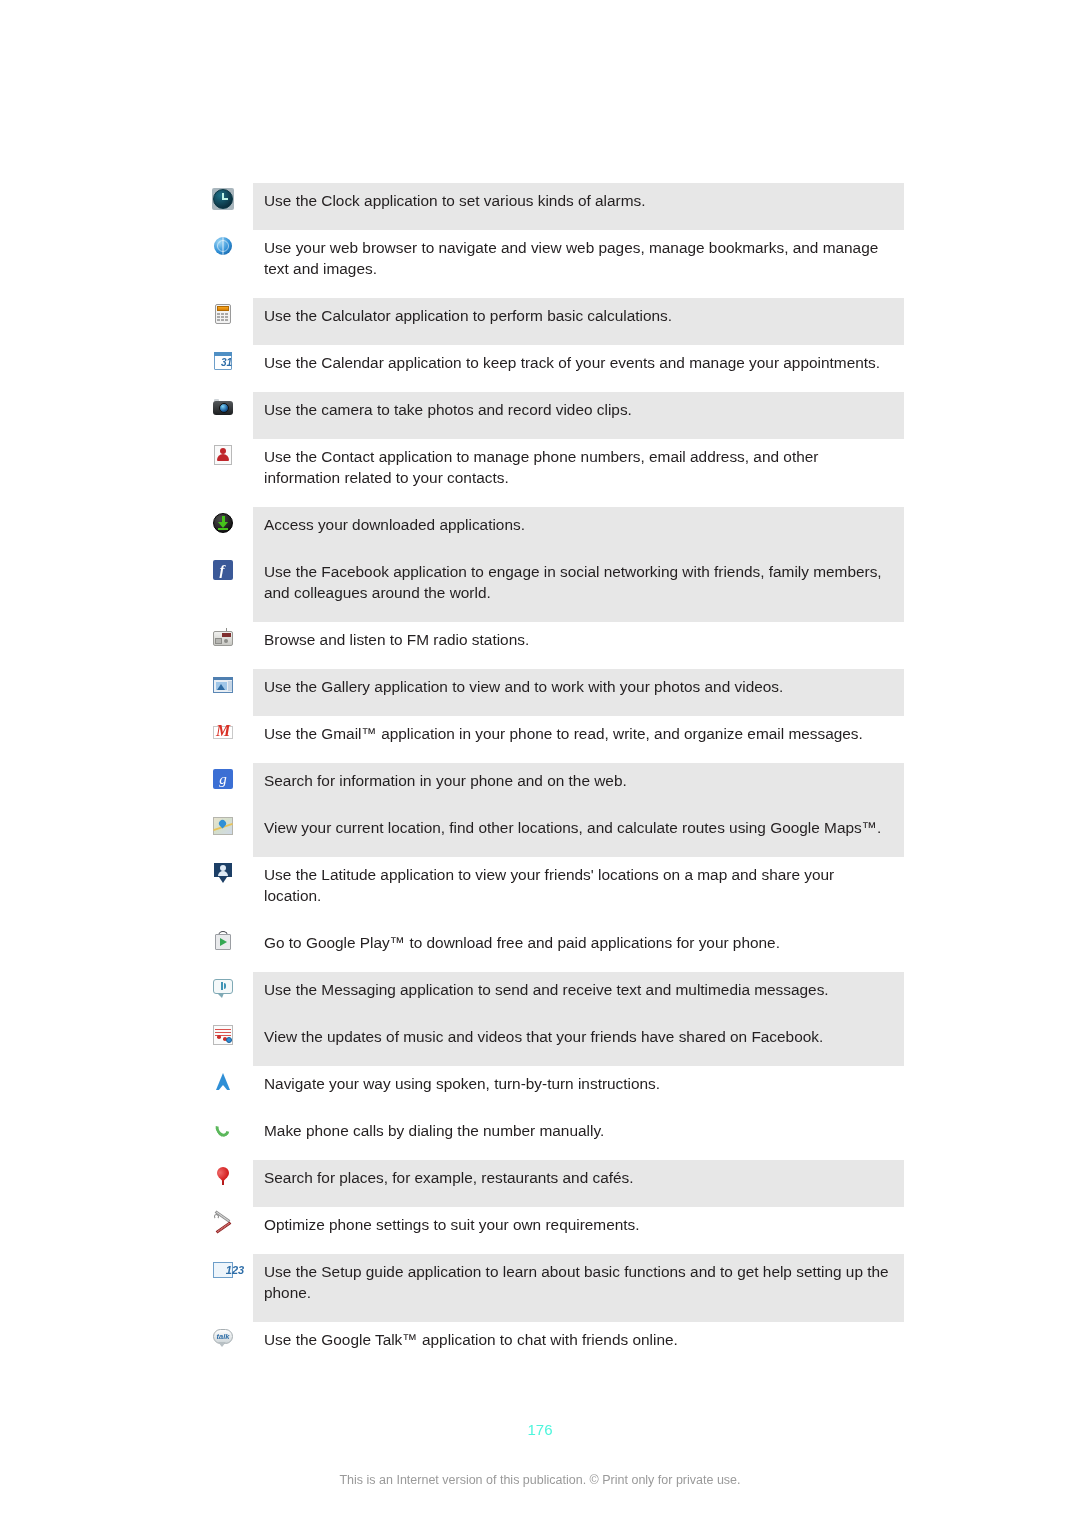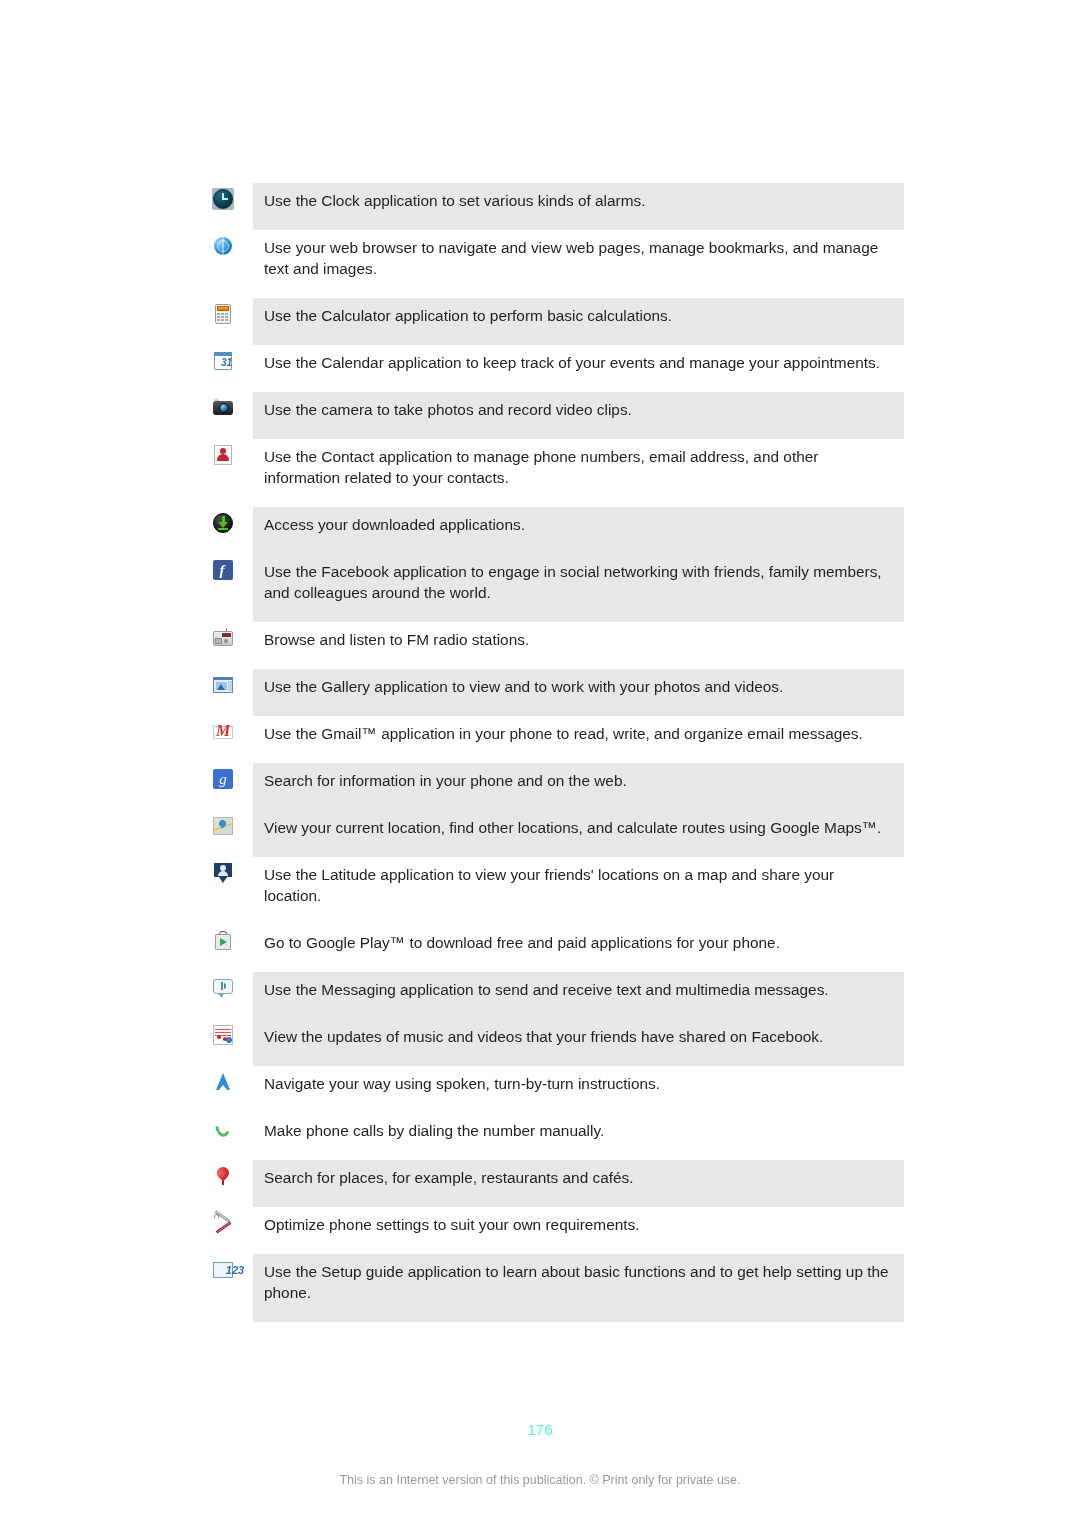--- a/index.html
+++ b/index.html
@@ -516,18 +516,29 @@
       <div class="app-row alt">
         <div class="row-shade"></div>
         <div class="cell-icon">
           <span class="ico ico-123">
             <i class="body"></i>
             <i class="t">123</i>
           </span>
         </div>
         <div class="cell-text">Use the Setup guide application to learn about basic functions and to get help setting up the phone.</div>
       </div>
+      <div class="app-row plain">
+        <div class="row-shade"></div>
+        <div class="cell-icon">
+          <span class="ico ico-talk">
+            <i class="body"></i>
+            <i class="tail"></i>
+            <i class="t">talk</i>
+          </span>
+        </div>
+        <div class="cell-text">Use the Google Talk™ application to chat with friends online.</div>
+      </div>
     </div>
 
   <div class="page-number">176</div>
   <div class="footer-note">This is an Internet version of this publication. © Print only for private use.</div>
 
 </div>
 
 </body></html>

